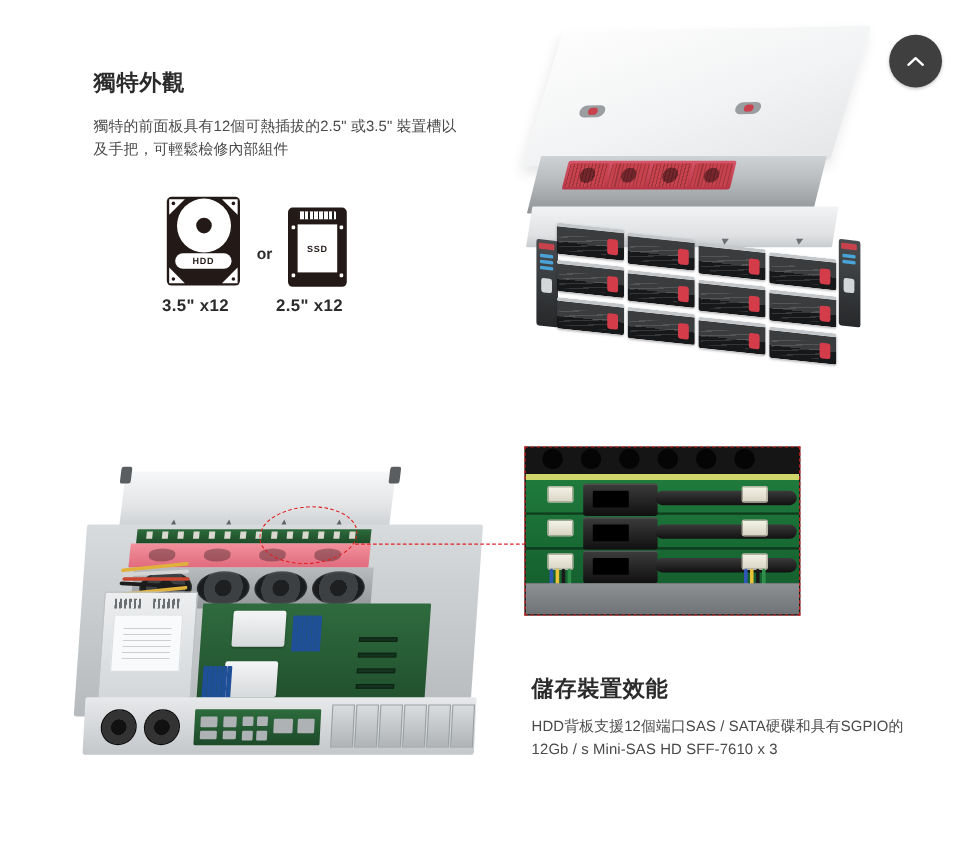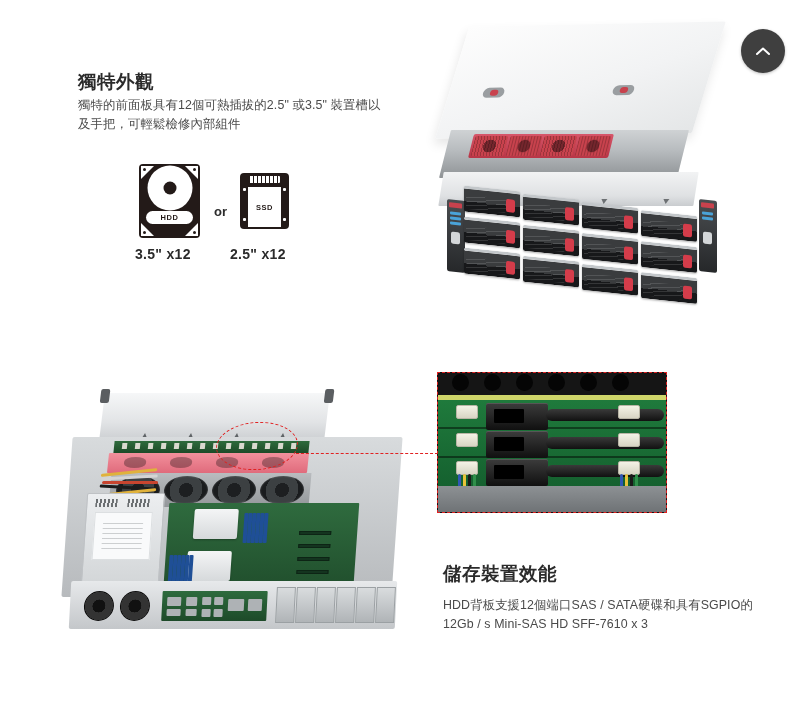--- a/index.html
+++ b/index.html
@@ -92,21 +92,21 @@
     position: absolute; left: 7px; bottom: 14px;
     width: 47px; height: 13px;
     background: #ffffff; border-radius: 7px;
     display: flex; align-items: center; justify-content: center;
     font-size: 7.5px; font-weight: bold; color: #231a18;
     letter-spacing: 0.6px;
   }
 
   .ssd-icon {
     position: absolute; left: 110px; top: 13px;
-    width: 49px; height: 56px;
+    width: 49px; height: 66px;
     background: #231a18;
     border-radius: 4px;
   }
   .ssd-icon .pins {
     position: absolute; left: 9px; top: 3px;
     width: 31px; height: 7px;
     background: #ffffff;
     border-radius: 1px;
     background-image: repeating-linear-gradient(
       to right, #231a18 0 1px, transparent 1px 4px);
@@ -515,21 +515,21 @@
 <div class="page">
 
   <div class="scroll-top">
     <span>
       <svg width="16" height="10" viewBox="0 0 16 10" aria-hidden="true">
         <path d="M2 8 L8 2.5 L14 8" fill="none" stroke="#ffffff" stroke-width="2" stroke-linecap="round" stroke-linejoin="round"></path>
       </svg>
     </span>
   </div>
 
-  <div class="heading" style="left:78px; top:69px;">獨特外觀</div>
+  <div class="heading" style="left:78px; top:56px;">獨特外觀</div>
 
   <div class="body-text" style="left:78px; top:96px; width:312px;">獨特的前面板具有12個可熱插拔的2.5" 或3.5" 裝置槽以及手把，可輕鬆檢修內部組件</div>
 
   <div class="icon-row">
 
     <div class="hdd-icon">
       <i class="corner c-tl"></i>
         <i class="corner c-tr"></i>
       <i class="corner c-bl"></i>
         <i class="corner c-br"></i>

